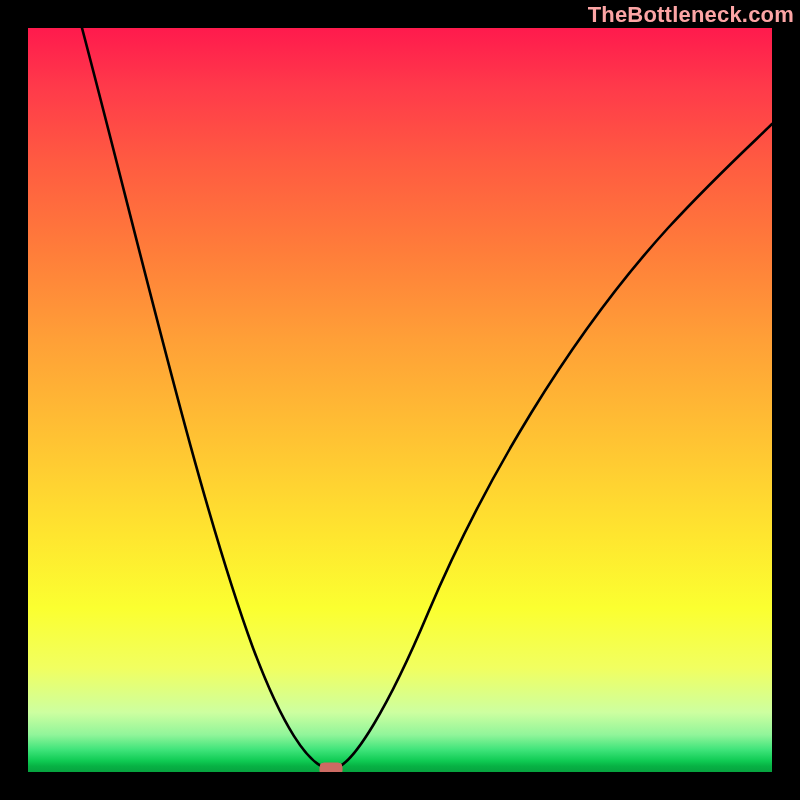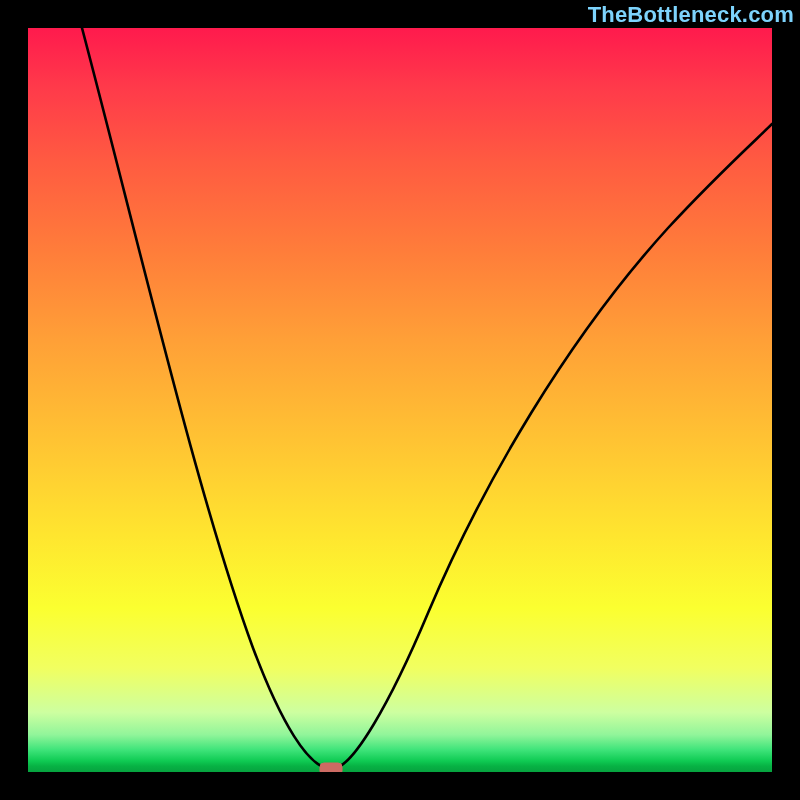--- a/index.html
+++ b/index.html
@@ -35,21 +35,21 @@
       #06a33f 100%
     );
   }
   .watermark {
     position: absolute;
     top: 2px;
     right: 6px;
     font-family: Arial, Helvetica, sans-serif;
     font-size: 22px;
     font-weight: 600;
-    color: #7dd3fc;
+    color: #fca5a5;
     letter-spacing: 0.2px;
     user-select: none;
   }
   .svg-layer {
     position: absolute;
     left: 0; top: 0;
     width: 100%;
     height: 100%;
   }
   .curve {

